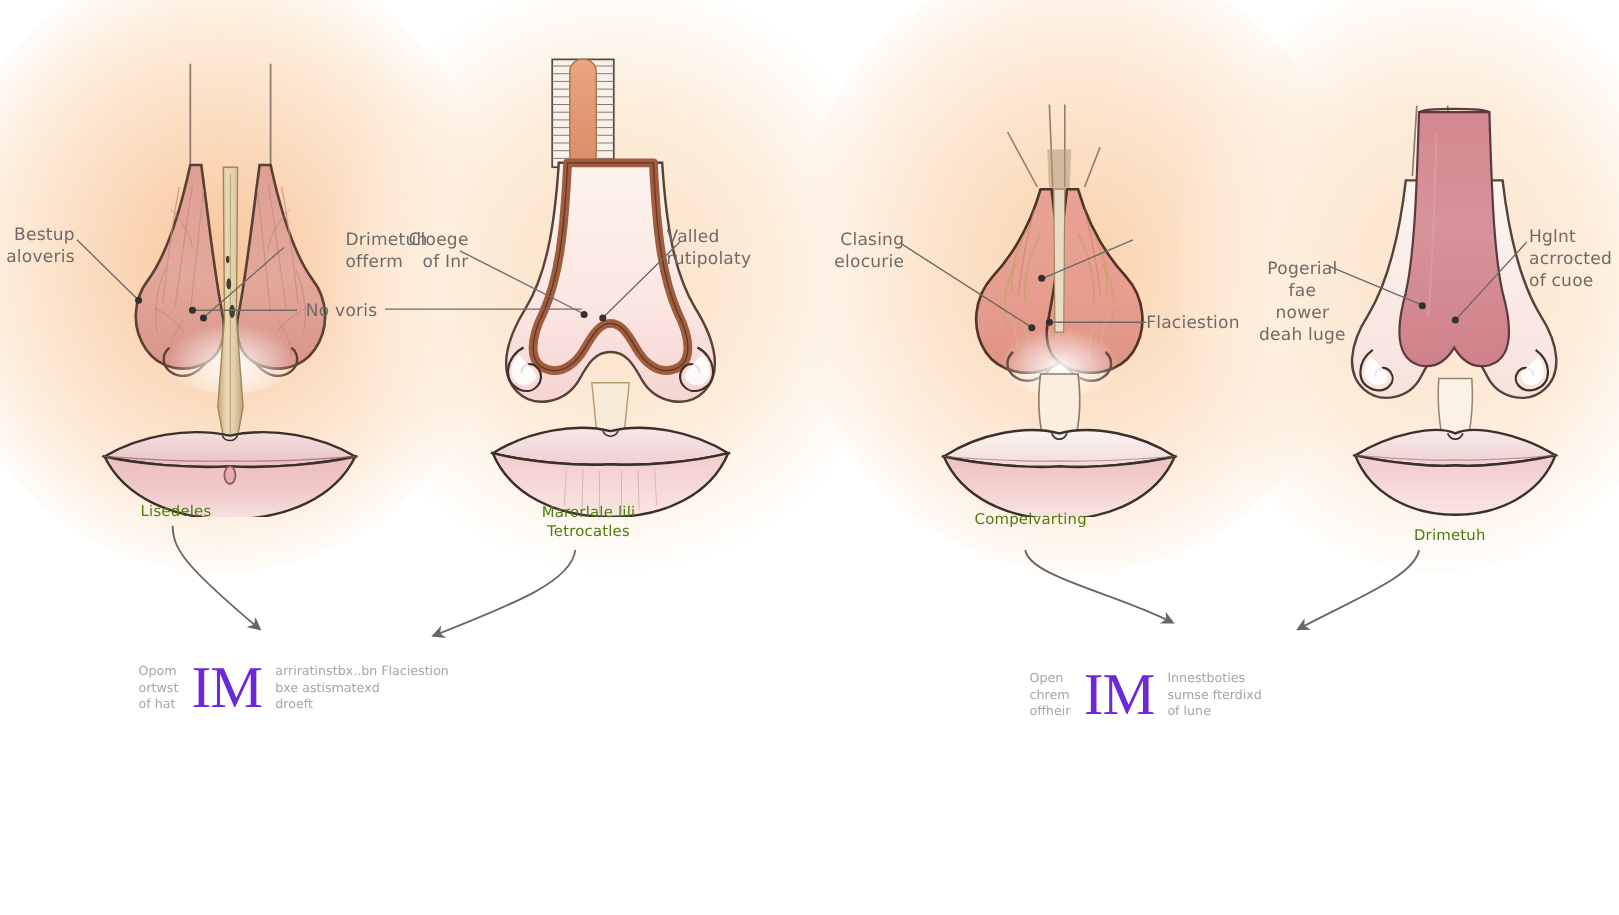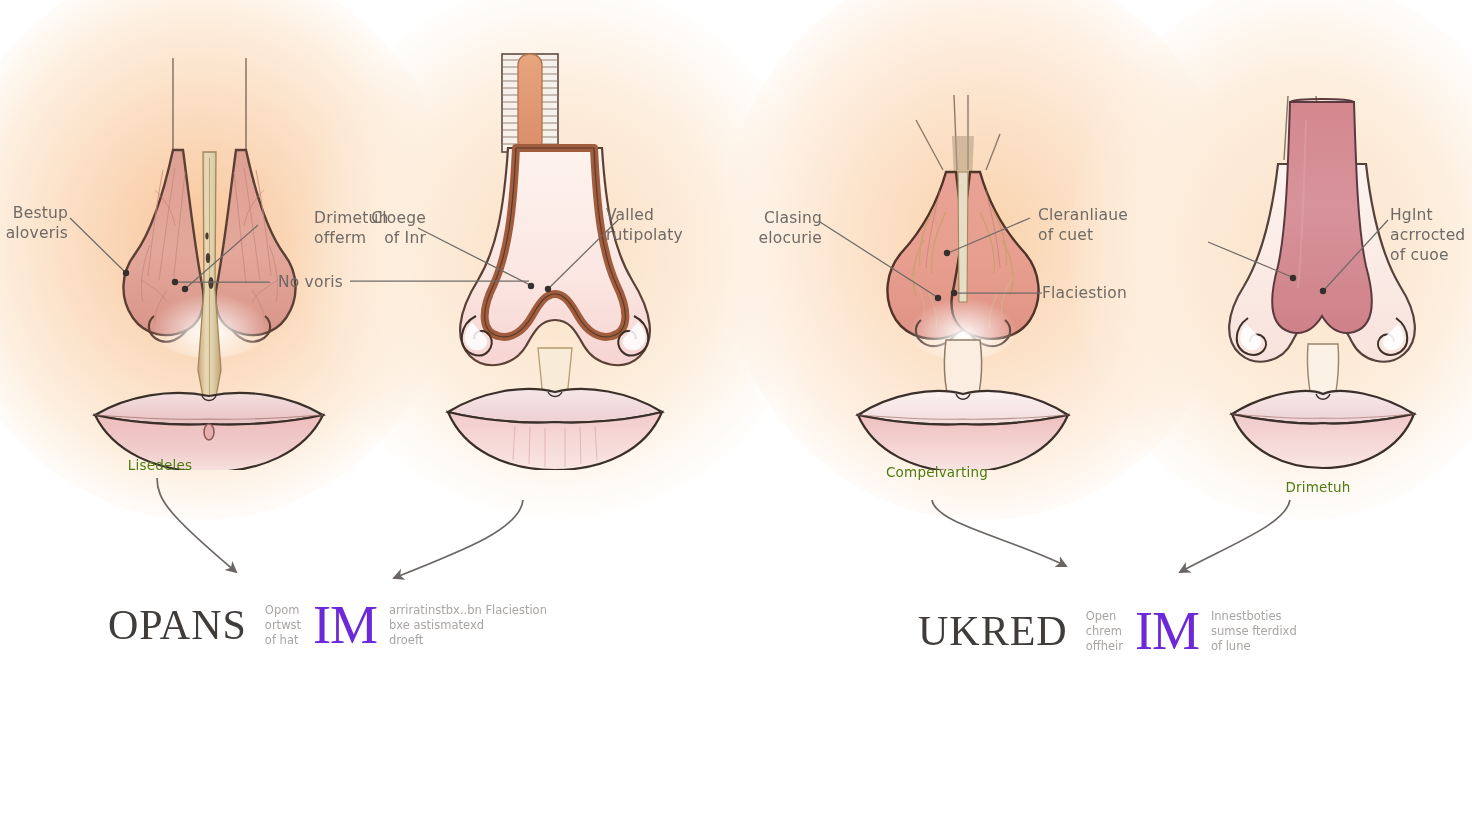--- a/index.html
+++ b/index.html
@@ -290,20 +290,22 @@
     <g fill="#33302e">
       <circle cx="181" cy="286" r="3.2"></circle>
       <circle cx="198" cy="289" r="3.2"></circle>
     </g>
   </svg>
 
   <div class="label r" style="left:358px;top:208px;width:68px;">Cloege
 of Inr</div>
   <div class="label" style="left:606px;top:205px;width:120px;">Valled
 rutipolaty</div>
+  <div class="sublabel" style="left:455px;top:458px;width:160px;">Marorlale lili
+Tetrocatles</div>
 
   <svg class="figure" style="left:828px;top:40px;" width="300" height="430" viewBox="0 0 300 430">
     <defs>
       <linearGradient id="f3flesh" x1="0" y1="0" x2="0" y2="1">
         <stop offset="0" stop-color="#e8a293"></stop>
           <stop offset="55%" stop-color="#e79e8f"></stop>
         <stop offset="100%" stop-color="#df9284"></stop>
       </linearGradient>
       <radialGradient id="f3glowc" cx="50%" cy="70%" r="44%">
         <stop offset="0" stop-color="#ffffff" stop-opacity=".97"></stop>
@@ -382,22 +384,20 @@
     </g>
     <g fill="#33302e">
       <circle cx="202" cy="298" r="3.2"></circle>
       <circle cx="211" cy="253" r="3.2"></circle>
       <circle cx="218" cy="293" r="3.2"></circle>
     </g>
   </svg>
 
   <div class="label r" style="left:742px;top:208px;width:80px;">Clasing
 elocurie</div>
-  <div class="label" style="left:1038px;top:205px;width:130px;">Cleranliaue
-of cuet</div>
   <div class="label" style="left:1042px;top:283px;width:130px;">Flaciestion</div>
   <div class="sublabel" style="left:862px;top:464px;width:150px;">Compelvarting</div>
 
   <svg class="figure" style="left:1210px;top:40px;" width="250" height="430" viewBox="0 0 250 430">
     <defs>
       <linearGradient id="f4body" x1="0" y1="0" x2="0" y2="1">
         <stop offset="0" stop-color="#d3888e"></stop>
           <stop offset="45%" stop-color="#d8939a"></stop>
         <stop offset="100%" stop-color="#cf8189"></stop>
       </linearGradient>
@@ -454,55 +454,57 @@
     <g stroke="#6f6a66" stroke-width="1.25" fill="none">
       <path d="M78 242 L162 277"></path>
       <path d="M258 220 L194 290"></path>
     </g>
     <g fill="#33302e">
       <circle cx="163" cy="278" r="3.2"></circle>
       <circle cx="193" cy="291" r="3.2"></circle>
     </g>
   </svg>
 
+  <div class="label c" style="left:1136px;top:234px;width:96px;">Pogerial
+fae
+nower
+deah luge</div>
   <div class="label" style="left:1390px;top:205px;width:120px;">Hglnt
 acrrocted
 of cuoe</div>
   <div class="sublabel" style="left:1238px;top:479px;width:160px;">Drimetuh</div>
 
   <svg class="figure" style="left:0;top:0;" width="1472" height="832" viewBox="0 0 1472 832">
     <defs>
       <marker id="ah" markerWidth="13" markerHeight="13" refX="10" refY="6" orient="auto" markerUnits="userSpaceOnUse">
         <path d="M0,0 L12,6 L0,12 L3.4,6 Z" fill="#6b6663"></path>
       </marker>
     </defs>
     <g stroke="#6b6663" stroke-width="1.7" fill="none" marker-end="url(#ah)">
       <path d="M157 478 C157 500 170 516 236 572"></path>
       <path d="M523 500 C520 528 470 548 394 578"></path>
       <path d="M932 500 C936 524 1010 538 1066 566"></path>
       <path d="M1290 500 C1286 524 1232 544 1180 572"></path>
     </g>
   </svg>
 
   <div class="caption" style="left:108px;top:598px;">
-    <span class="brand">OPANS</span>
     <span class="gap-m"></span>
     <span class="small">Opom
 ortwst
 of hat</span>
     <span class="gap-s"></span>
     <span class="mono-mark">IM</span>
     <span class="gap-s"></span>
     <span class="small">arriratinstbx..bn Flaciestion
 bxe astismatexd
 droeft</span>
   </div>
 
   <div class="caption" style="left:918px;top:604px;">
-    <span class="brand">UKRED</span>
     <span class="gap-m"></span>
     <span class="small">Open
 chrem
 offheir</span>
     <span class="gap-s"></span>
     <span class="mono-mark">IM</span>
     <span class="gap-s"></span>
     <span class="small">Innestboties
 sumse fterdixd
 of lune</span>

